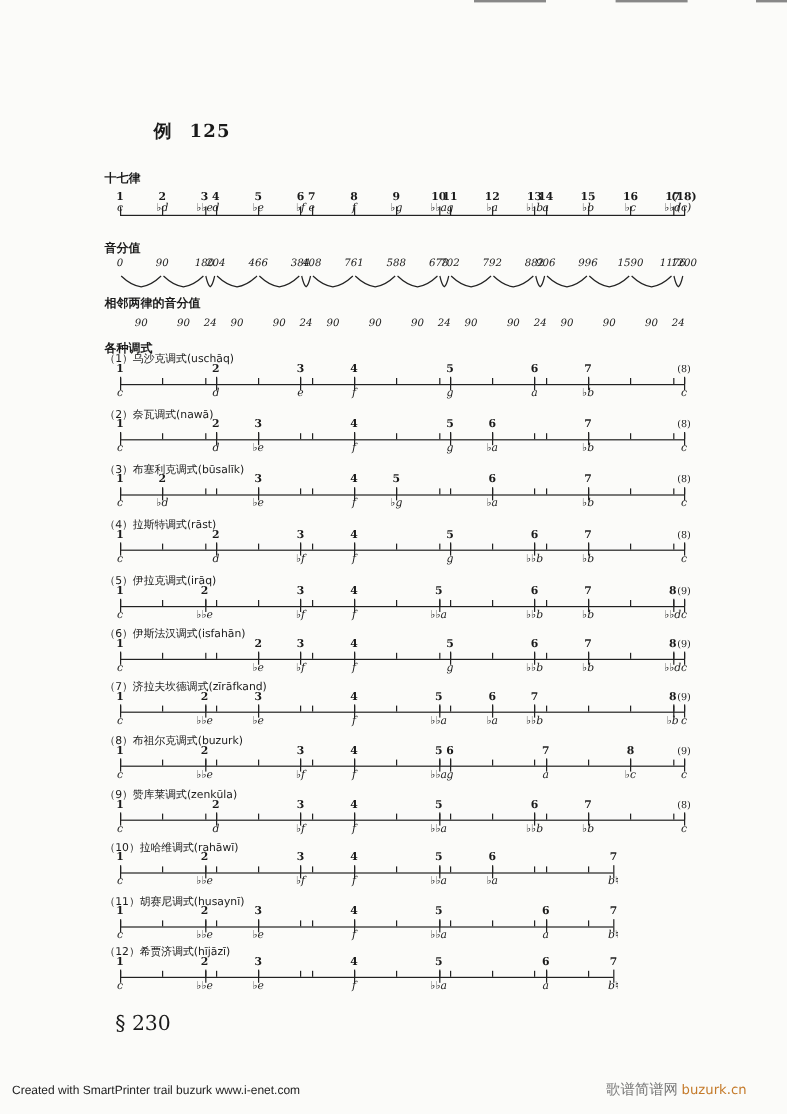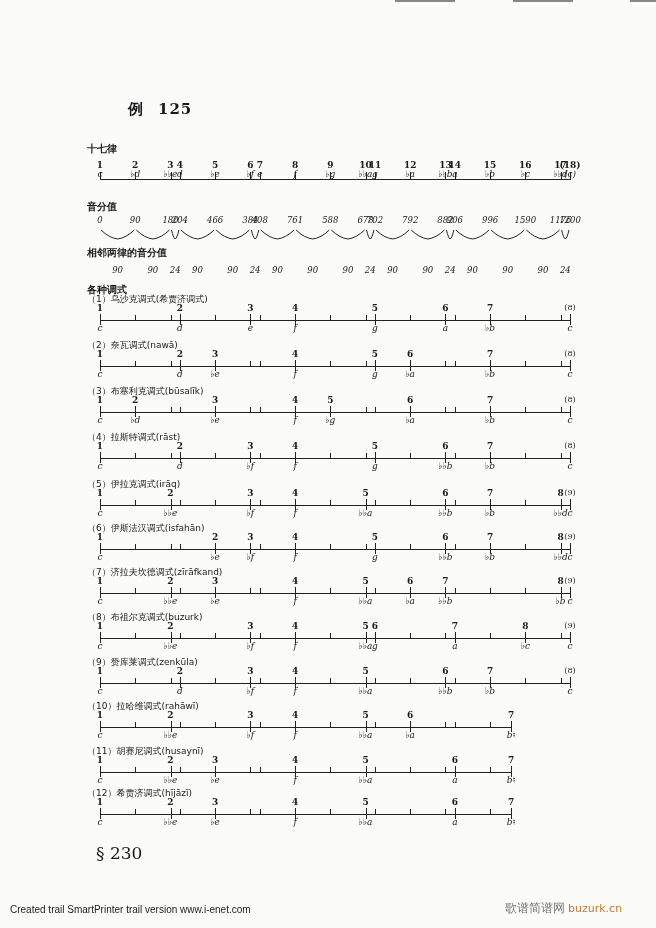--- a/index.html
+++ b/index.html
@@ -152,21 +152,21 @@
     <div class="abs cent" style="left: 427.825px; top: 265px;">90</div>
     <div class="abs cent" style="left: 450.15px; top: 265px;">24</div>
     <div class="abs cent" style="left: 472.475px; top: 265px;">90</div>
     <div class="abs cent" style="left: 507.725px; top: 265px;">90</div>
     <div class="abs cent" style="left: 542.975px; top: 265px;">90</div>
     <div class="abs cent" style="left: 565.3px; top: 265px;">24</div>
   </div>
 
 <div class="sec-label" style="top:283px;">各种调式</div>
 <div id="modes">
-    <div class="abs mode-title" style="left: 87px; top: 293px;"><span>（1）乌沙克调式</span><span>(希贾济调式)</span></div>
+    <div class="abs mode-title" style="left: 87px; top: 293px;"><span>（1）乌沙克调式</span><span>(uschāq)</span></div>
     <div class="hline" style="left: 100px; top: 320px; width: 470px;"></div>
     <div class="tick" style="left: 100px; top: 315px; height: 5px;"></div>
     <div class="tick" style="left: 135.25px; top: 315px; height: 5px;"></div>
     <div class="tick" style="left: 170.5px; top: 315px; height: 5px;"></div>
     <div class="tick" style="left: 179.9px; top: 315px; height: 5px;"></div>
     <div class="tick" style="left: 215.15px; top: 315px; height: 5px;"></div>
     <div class="tick" style="left: 250.4px; top: 315px; height: 5px;"></div>
     <div class="tick" style="left: 259.8px; top: 315px; height: 5px;"></div>
     <div class="tick" style="left: 295.05px; top: 315px; height: 5px;"></div>
     <div class="tick" style="left: 330.3px; top: 315px; height: 5px;"></div>
@@ -678,16 +678,16 @@
     <div class="tick" style="left: 454.85px; top: 808px; height: 11px;"></div>
     <div class="abs num" style="left: 454.85px; top: 797px;">6</div>
     <div class="abs note" style="left: 454.85px; top: 817px;">a</div>
     <div class="tick" style="left: 511.25px; top: 808px; height: 11px;"></div>
     <div class="abs num" style="left: 511.25px; top: 797px;">7</div>
     <div class="abs note" style="left: 511.25px; top: 817px;">b♮</div>
   </div>
 
 <div class="page-num">§ 230</div>
 
-<div class="footer-left">Created trail SmartPrinter trail version www.i-enet.com</div>
+<div class="footer-left">Created with SmartPrinter trail buzurk www.i-enet.com</div>
 <div class="footer-right">
   <span>歌谱简谱网</span><span class="site">buzurk.cn</span>
 </div>
 
 </body></html>

